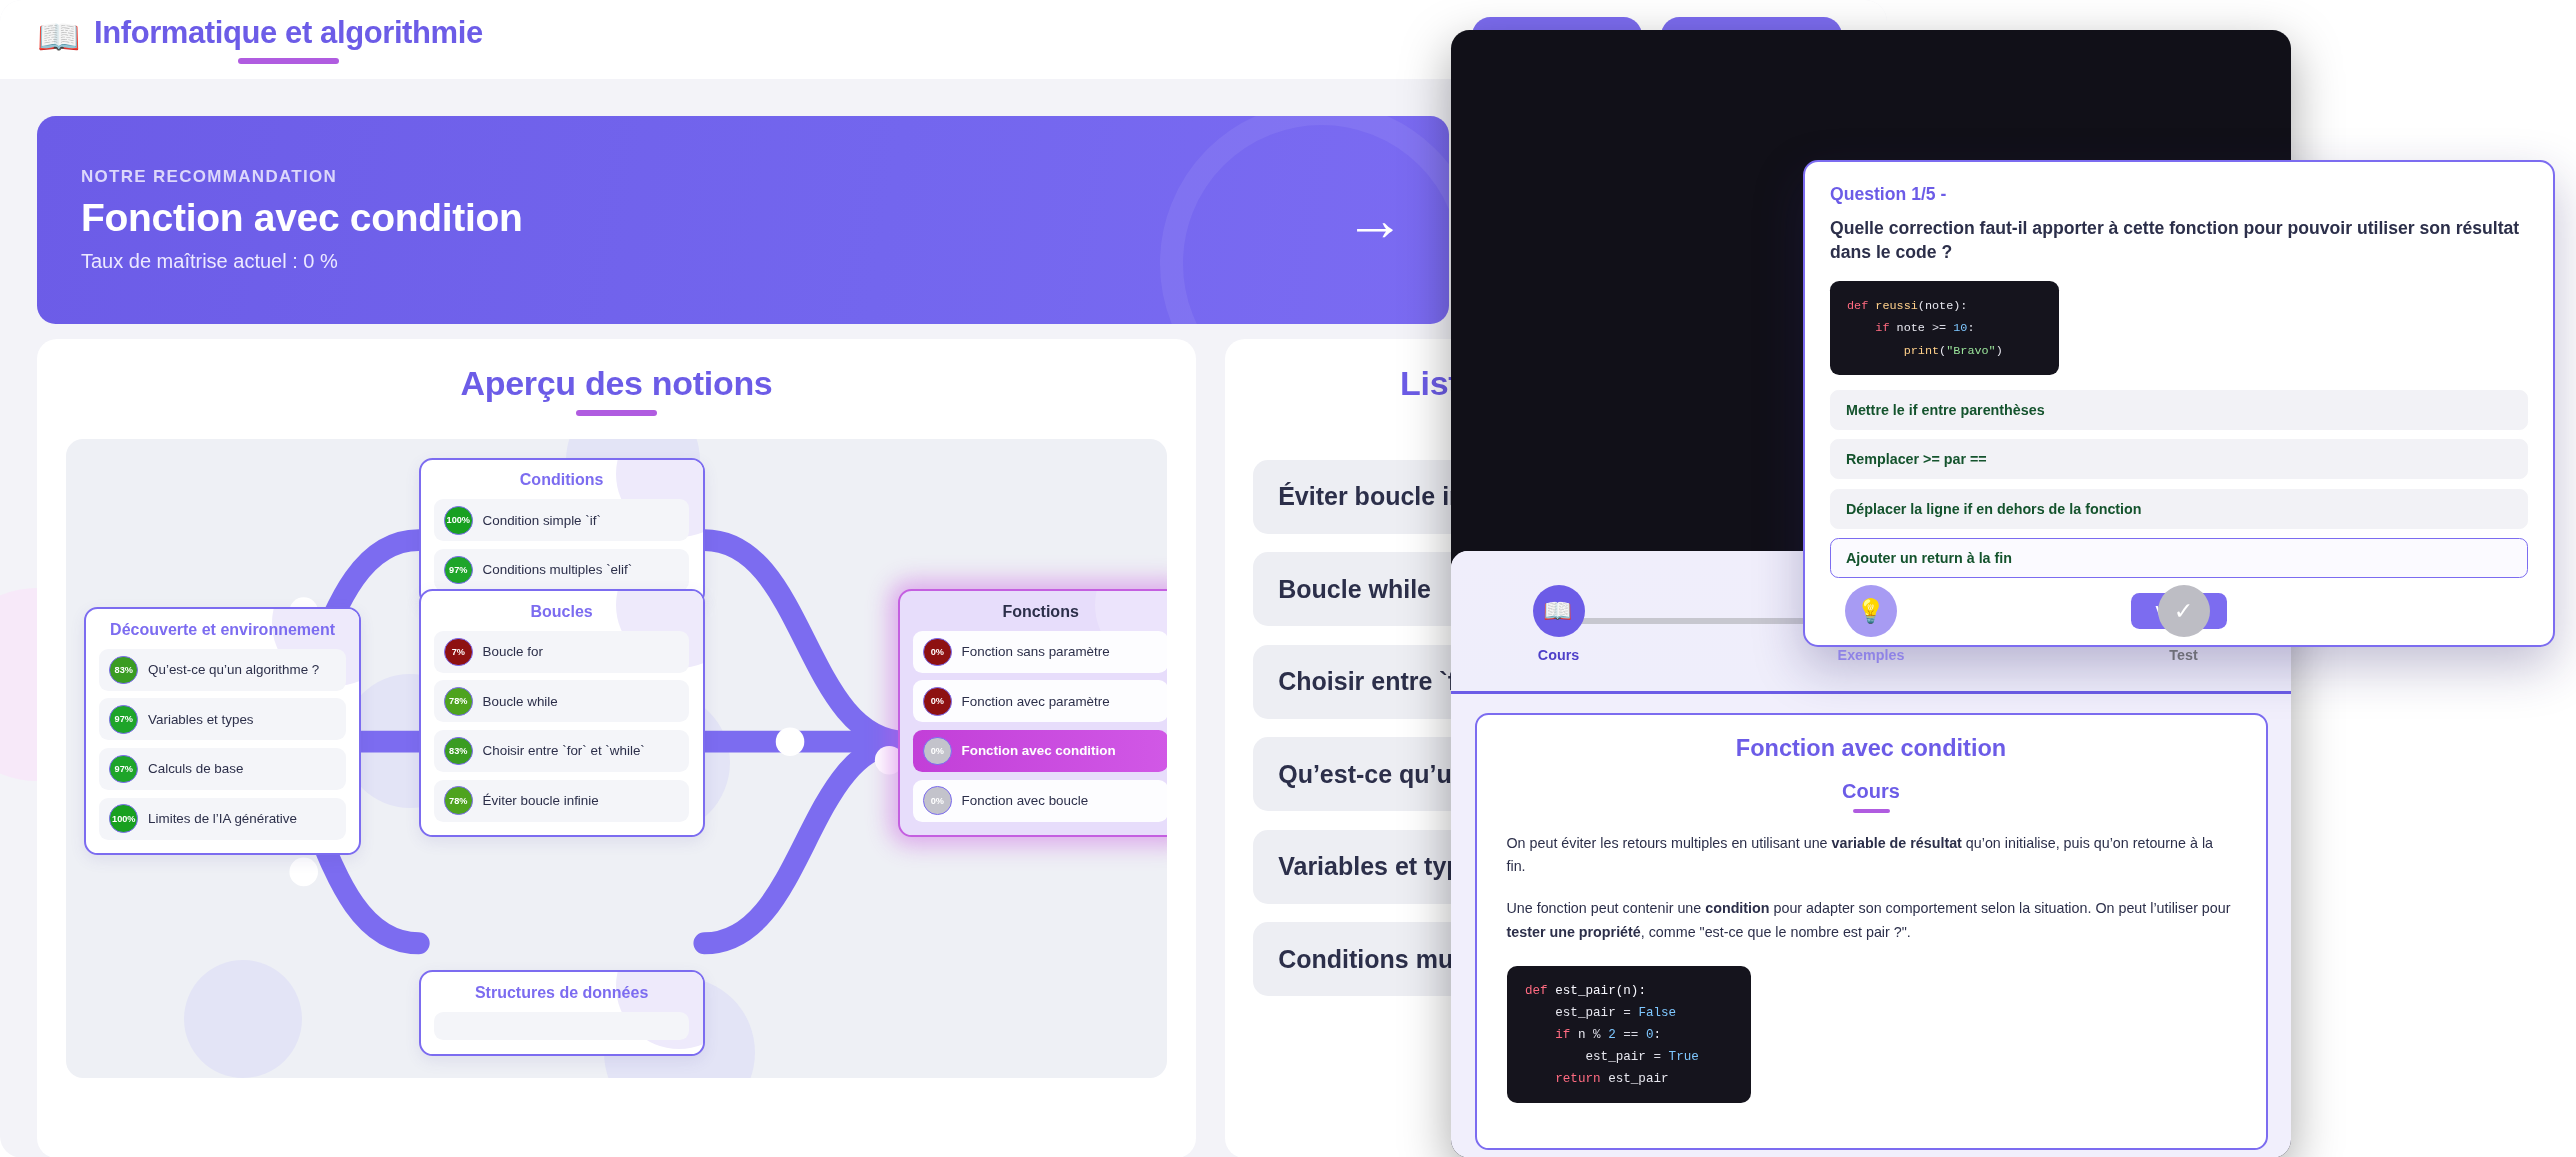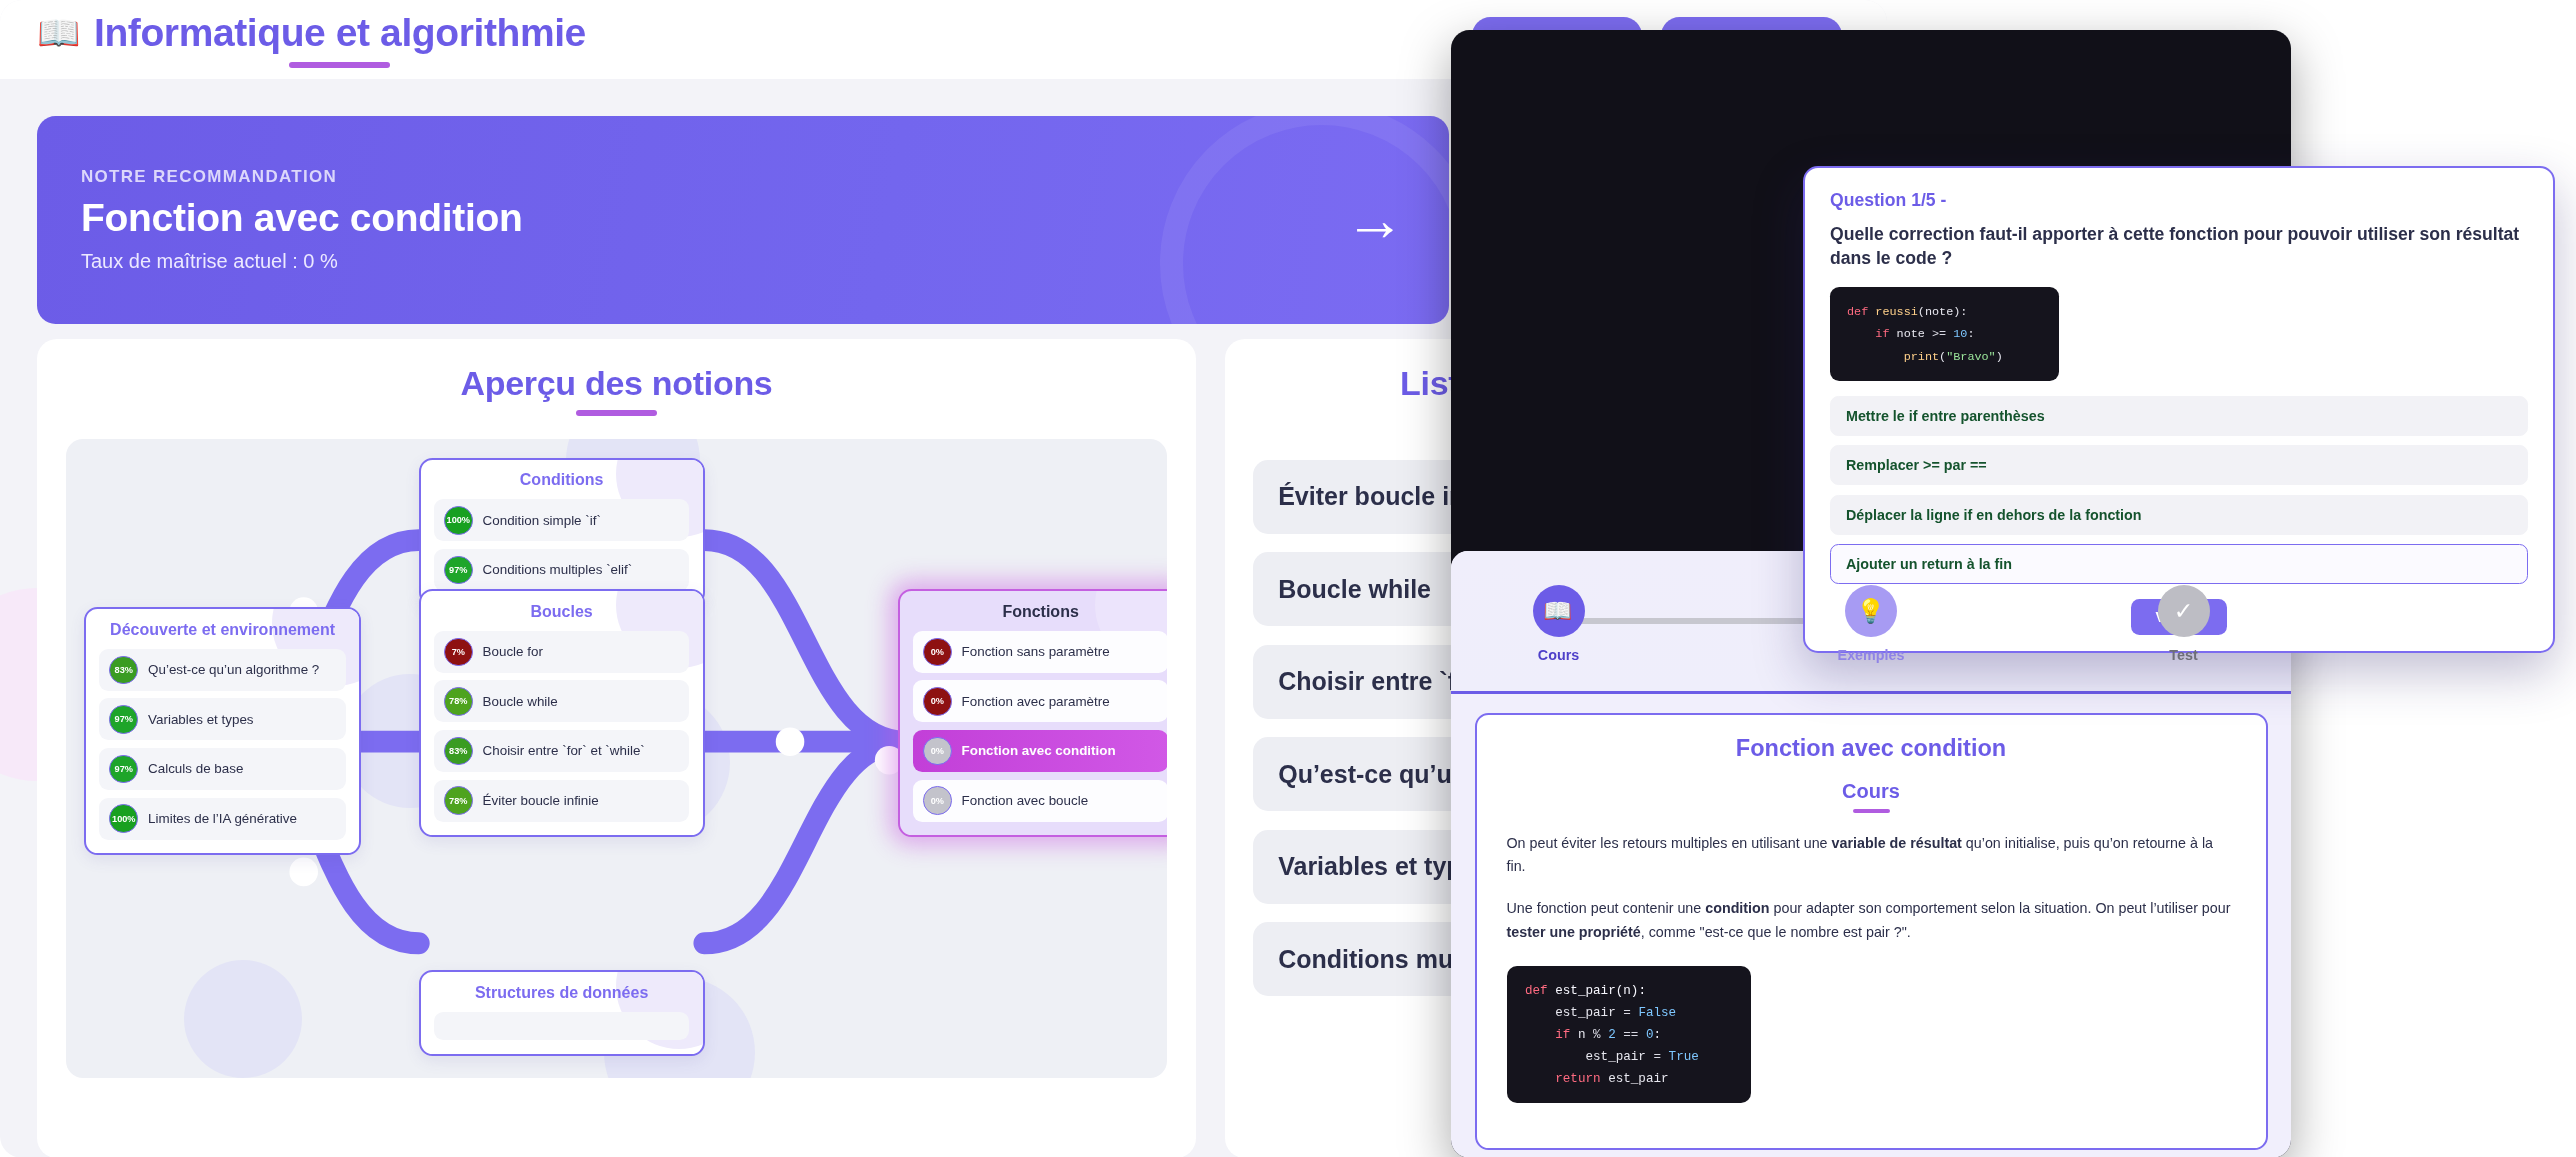--- a/index.html
+++ b/index.html
@@ -17,21 +17,21 @@
     background:#f3f3f8; border-radius:22px; overflow:hidden;
   }
   .app-topbar{
     position:absolute; left:0; top:0; width:100%; height:79px;
     background:#ffffff; display:flex; align-items:center; padding:0 37px;
   }
   .brand { display:flex; align-items:flex-start; gap:13.4px; }
   .brand-icon{ font-size:35px; line-height:1; margin-top:3.4px;}
   .brand-title-wrap{ display:flex; flex-direction:column; align-items:center;}
   .brand-title{
-    font-size:39px; font-weight:700; color:#6c5ce7; letter-spacing:-0.4px;
+    font-size:31px; font-weight:700; color:#6c5ce7; letter-spacing:-0.4px;
     white-space:nowrap;
   }
   .title-underline{ width:101px; height:5.9px; border-radius:3.4px; background:#b05ce0; margin-top:6.7px;}
   .topbar-actions{ margin-left:auto; display:flex; gap:18.5px; padding-right:8.4px;}
   .pill-btn{
     background:#7c6cf0; color:#fff; border:none; border-radius:18.5px;
     padding:11.8px 23.5px; font-size:17.6px; font-weight:700; cursor:pointer;
     font-family:"Liberation Sans", sans-serif; white-space:nowrap;
   }
 
@@ -169,21 +169,21 @@
     font-family:"Liberation Mono", monospace; font-size:12.6px; line-height:1.75; color:#e8e8f0;
   }
   .ann-box{ flex:1; background:#f6f6fa; border-radius:10px; padding:13.4px 18.5px; }
   .ann-line{ font-size:13.4px; color:#2c2f4a; line-height:1.55; margin-bottom:8.4px;}
   .kw{ color:#ff6b81; } .fn{ color:#ffd08a;text-align:center; } .num{ color:#7ec7ff; }
   .str{ color:#9be59b; } .bool{ color:#7ec7ff; } .fname{ color:#f8f8ff;}
   .op{ color:#d9d9e3; }
 
   
   .quiz-modal{
-    position:absolute; left:1803px; top:166px; width:752px; height:487px;
+    position:absolute; left:1803px; top:160px; width:752px; height:487px;
     background:#ffffff; border:2.5px solid #7c6cf0; border-radius:15px;
     box-shadow:0 20px 50px rgba(40,30,100,.28); padding:22px 25px;
   }
   .q-num{ color:#6c5ce7; font-size:17.6px; font-weight:700; }
   .q-text{ color:#2c2f4a; font-size:17.6px; font-weight:700; margin-top:11.8px; line-height:1.35;}
   .q-code{
     margin-top:17px; width:229px; background:#15141d; border-radius:9.2px; padding:13.4px 17px;
     font-family:"Liberation Mono", monospace; font-size:11.8px; line-height:1.9; color:#e8e8f0;
   }
   .q-opts{ margin-top:15px; display:flex; flex-direction:column; gap:9.2px; }

